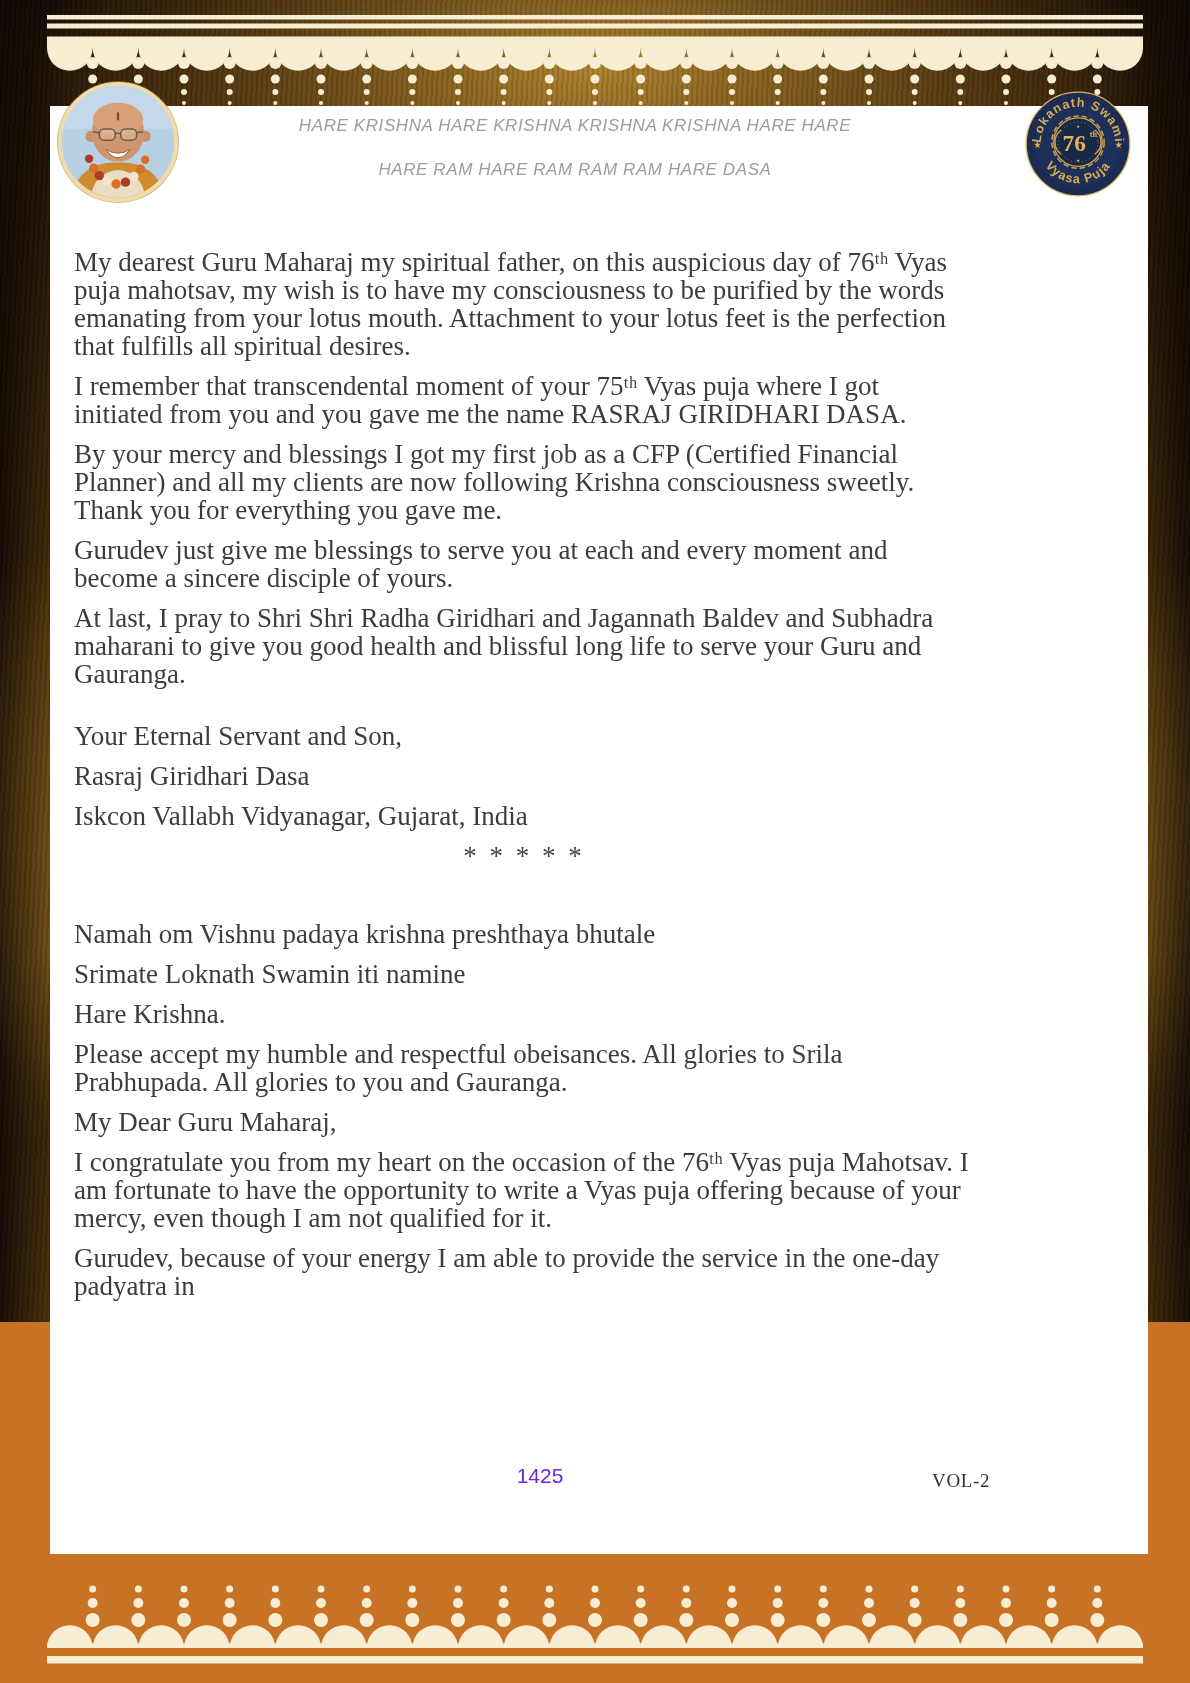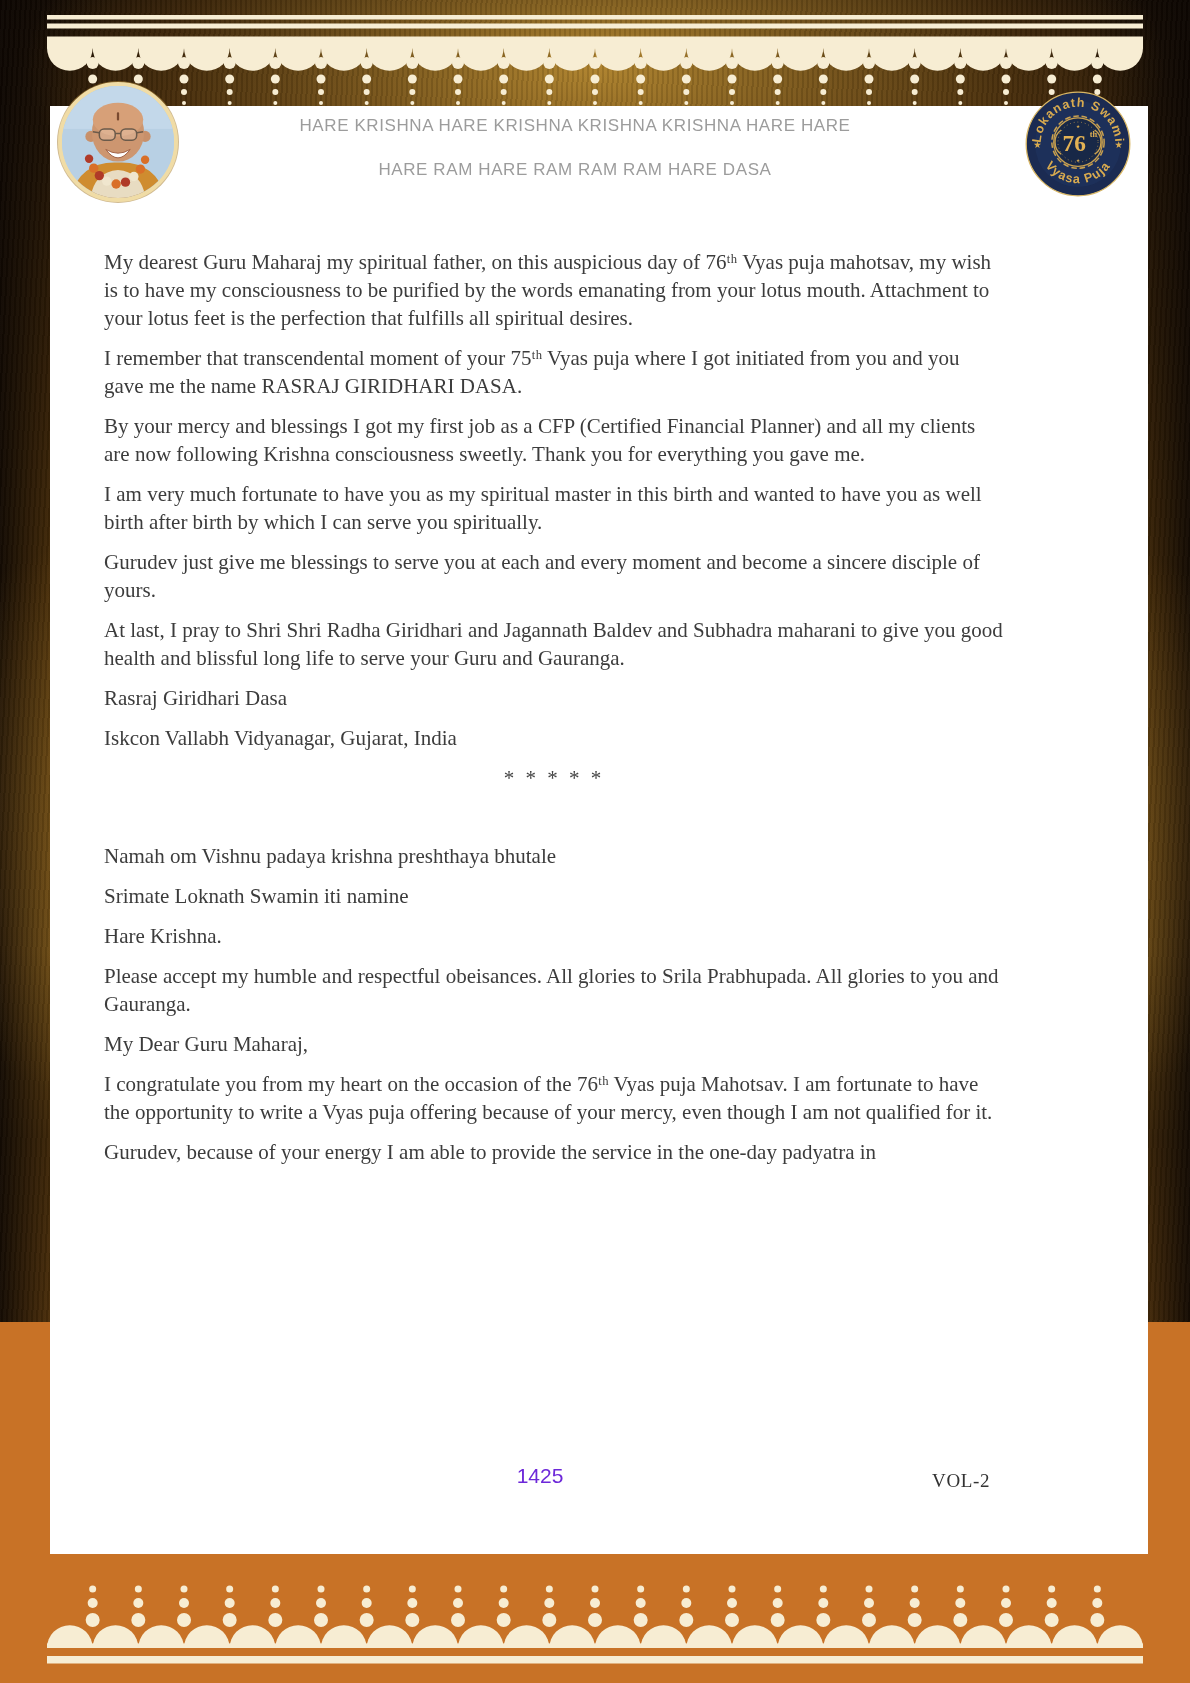--- a/index.html
+++ b/index.html
@@ -18,24 +18,24 @@
   .bg-orange{position:absolute;left:0;top:1322px;width:1190px;height:361px;background:#c87226;}
 
   .decor{position:absolute;left:47px;width:1096px;}
   .decor-top{top:15px;height:95px;}
   .decor-bottom{top:1577px;height:96px;}
 
   .card{position:absolute;left:50px;top:106px;width:1098px;height:1448px;background:#ffffff;}
 
   .mantra{position:absolute;left:110px;top:-2px;width:830px;text-align:center;
     font-family:"Liberation Sans",sans-serif;font-weight:400;font-size:17px;line-height:44px;
-    letter-spacing:0.6px;color:#9c9c9c;}
-
-  .content{position:absolute;left:54px;top:142px;width:900px;
-    font-size:21px;line-height:28px;color:#3c3c3c;text-align:left;}
+    letter-spacing:0.6px;color:#9c9c9c;font-style:italic;}
+
+  .content{position:absolute;left:24px;top:142px;width:900px;
+    font-size:27px;line-height:28px;color:#3c3c3c;text-align:left;}
   .content p{margin:0 0 12px;}
   .content p.sig-first{margin-top:34px;}
   .content p.stars{margin:8px 0 50px;text-align:center;letter-spacing:3px;color:#444;}
 
   .footer{position:absolute;left:40px;top:1358px;width:900px;height:32px;}
   .pageno{text-align:center;font-family:"Liberation Sans",sans-serif;font-size:21px;color:#6d28d9;}
   .vol{position:absolute;right:0;top:6px;font-family:"Liberation Serif",serif;font-size:19px;
     letter-spacing:0.6px;color:#333;}
 
   .photo{position:absolute;left:58px;top:82px;width:112px;height:112px;border-radius:50%;
@@ -276,24 +276,24 @@
 
     <div class="mantra">
       <div>HARE KRISHNA HARE KRISHNA KRISHNA KRISHNA HARE HARE</div>
       <div>HARE RAM HARE RAM RAM RAM HARE DASA</div>
     </div>
 
     <div class="content">
       <p>My dearest Guru Maharaj my spiritual father, on this auspicious day of 76ᵗʰ Vyas puja mahotsav, my wish is to have my consciousness to be purified by the words emanating from your lotus mouth. Attachment to your lotus feet is the perfection that fulfills all spiritual desires.</p>
       <p>I remember that transcendental moment of your 75ᵗʰ Vyas puja where I got initiated from you and you gave me the name RASRAJ GIRIDHARI DASA.</p>
       <p>By your mercy and blessings I got my first job as a CFP (Certified Financial Planner) and all my clients are now following Krishna consciousness sweetly. Thank you for everything you gave me.</p>
-      <p>I am very much fortunate to have you as my spiritual master in this birth and wanted to have you as well birth after birth by which I can serve you spiritually.</p>
       <p>Gurudev just give me blessings to serve you at each and every moment and become a sincere disciple of yours.</p>
       <p>At last, I pray to Shri Shri Radha Giridhari and Jagannath Baldev and Subhadra maharani to give you good health and blissful long life to serve your Guru and Gauranga.</p>
 
+      <p class="sig-first">Your Eternal Servant and Son,</p>
       <p>Rasraj Giridhari Dasa</p>
       <p>Iskcon Vallabh Vidyanagar, Gujarat, India</p>
 
       <p class="stars">* * * * *</p>
 
       <p>Namah om Vishnu padaya krishna preshthaya bhutale</p>
       <p>Srimate Loknath Swamin iti namine</p>
       <p>Hare Krishna.</p>
       <p>Please accept my humble and respectful obeisances. All glories to Srila Prabhupada. All glories to you and Gauranga.</p>
 

